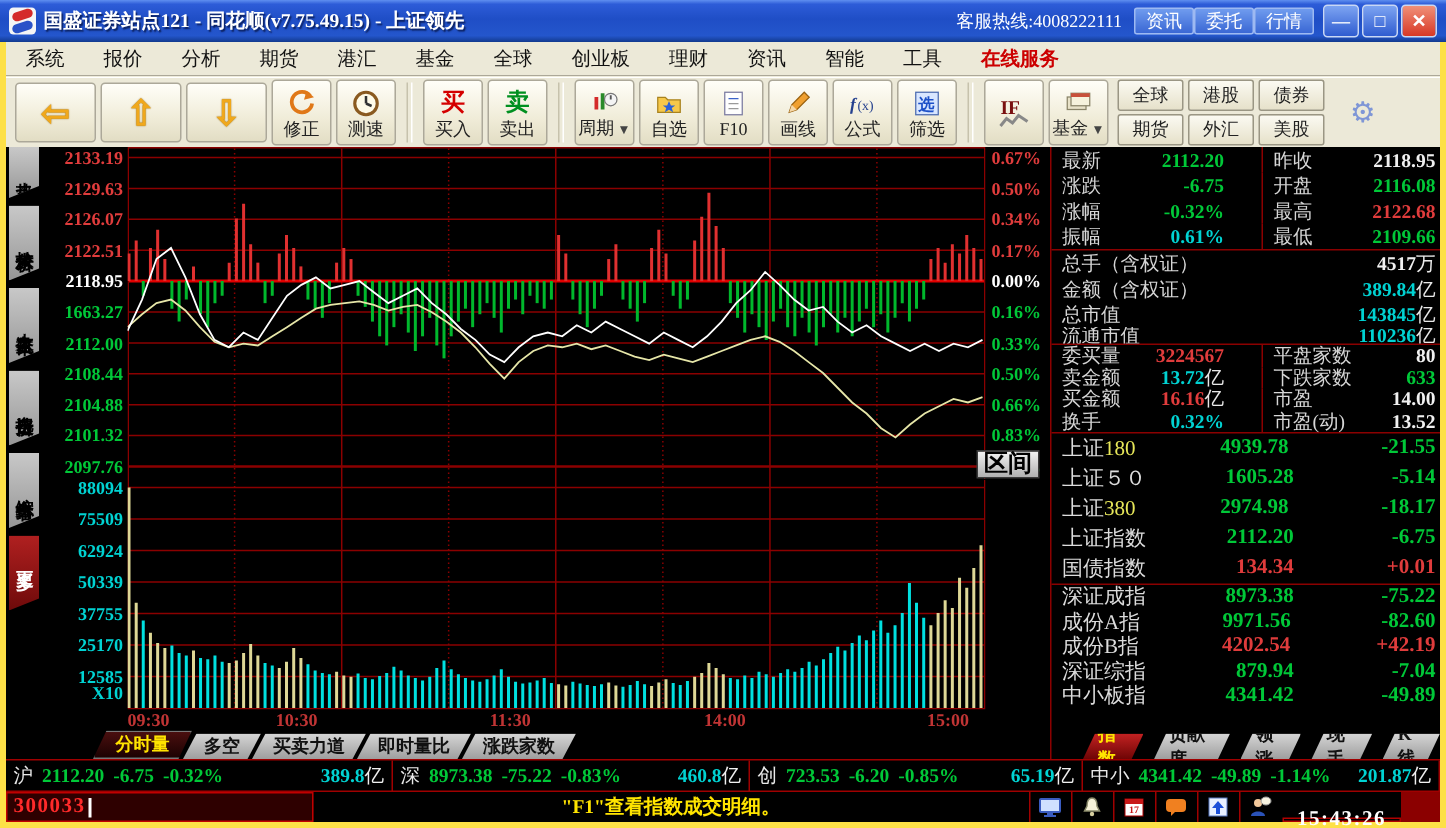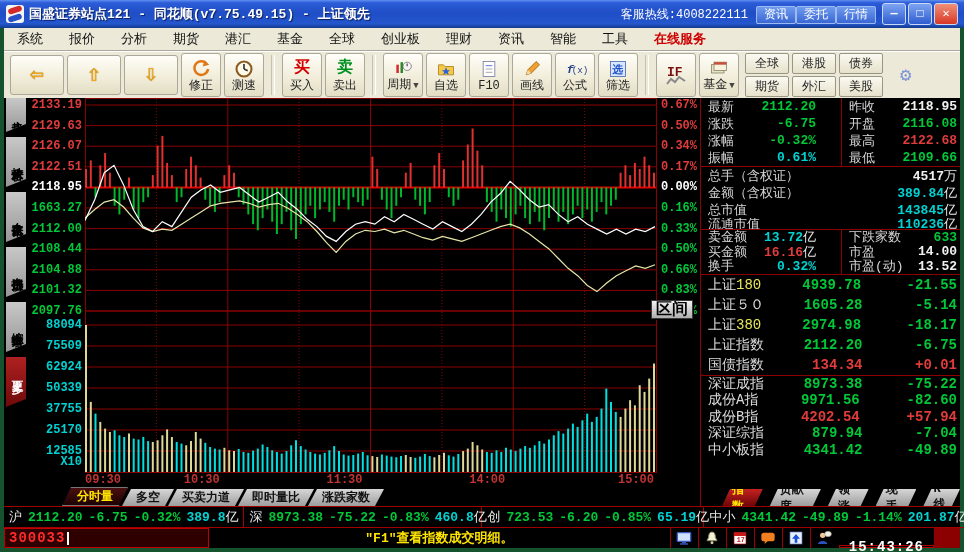--- a/index.html
+++ b/index.html
@@ -1,17 +1,17 @@
 <!DOCTYPE html>
 <html><head>
 <meta charset="utf-8">
 <style>
   html,body{margin:0;padding:0;background:#555;}
-  #app{position:relative;width:964px;height:552px;background:#14532d;overflow:hidden;
-       font-family:Liberation Mono, monospace;-webkit-font-smoothing:none;}
+  #app{position:relative;width:964px;height:552px;background:#fde047;overflow:hidden;
+       font-family:Liberation Serif, serif;-webkit-font-smoothing:none;}
   
   .titlebar{position:absolute;left:0;top:0;width:964px;height:28px;
     background:linear-gradient(180deg,#5f8ff0 0%,#2d5cd8 10%,#1f4ec6 45%,#2456cc 85%,#123a8e 100%);
     display:flex;align-items:center;color:#fff;}
   .logo{width:18px;height:18px;margin:0 5px 0 6px;border-radius:3px;background:#f5f5f5;position:relative;overflow:hidden;flex:0 0 auto;}
   .logo i{position:absolute;left:2px;top:2px;width:14px;height:6px;background:#d42a2a;border-radius:3px;transform:rotate(-18deg);}
   .logo b{position:absolute;left:2px;top:10px;width:14px;height:6px;background:#2a52c8;border-radius:3px;transform:rotate(-18deg);}
   .wtitle{font-size:13px;font-weight:bold;text-shadow:1px 1px 1px #0a1e5a;white-space:nowrap;}
   .tright{margin-left:auto;display:flex;align-items:center;gap:4px;padding-right:6px;}
   .hotline{font-size:12px;margin-right:4px;}
@@ -671,20 +671,30 @@
     <span class="val"><span style="color:#00d2d2">143845</span><span class="unit">亿</span></span>
           </div>
           <div class="brow" style="height:11px">
     <span class="lab" style="color:#d6d6d6;font-weight:normal">流通市值</span>
     <span class="val"><span style="color:#00d2d2">110236</span><span class="unit">亿</span></span>
           </div>
         </div>
       <div class="sect" id="qc">
           <div class="qrow" style="height:14.5px">
     <span class="half">
+              <span class="lab">委买量</span>
+              <span class="val"><span style="color:#e03c3c">3224567</span><span class="unit"></span></span>
+            </span>
+    <span class="half second">
+              <span class="lab">平盘家数</span>
+              <span class="val" style="color:#f0f0f0">80</span>
+            </span>
+          </div>
+          <div class="qrow" style="height:14.5px">
+    <span class="half">
               <span class="lab">卖金额</span>
               <span class="val"><span style="color:#00d2d2">13.72</span><span class="unit">亿</span></span>
             </span>
     <span class="half second">
               <span class="lab">下跌家数</span>
               <span class="val" style="color:#00c838">633</span>
             </span>
           </div>
           <div class="qrow" style="height:14.5px">
     <span class="half">
@@ -739,21 +749,21 @@
     <span class="iv ic2" style="color:#00c838">-75.22</span>
           </div>
           <div class="irow" style="height:16.5px;">
     <span class="nm">成份A指<span class="suf"></span></span>
     <span class="iv" style="color:#00c838">9971.56</span>
     <span class="iv ic2" style="color:#00c838">-82.60</span>
           </div>
           <div class="irow" style="height:16.5px;">
     <span class="nm">成份B指<span class="suf"></span></span>
     <span class="iv" style="color:#e03c3c">4202.54</span>
-    <span class="iv ic2" style="color:#e03c3c">+57.94</span>
+    <span class="iv ic2" style="color:#e03c3c">+42.19</span>
           </div>
           <div class="irow" style="height:16.5px;">
     <span class="nm">深证综指<span class="suf"></span></span>
     <span class="iv" style="color:#00c838">879.94</span>
     <span class="iv ic2" style="color:#00c838">-7.04</span>
           </div>
           <div class="irow" style="height:16.5px;">
     <span class="nm">中小板指<span class="suf"></span></span>
     <span class="iv" style="color:#00c838">4341.42</span>
     <span class="iv ic2" style="color:#00c838">-49.89</span>

